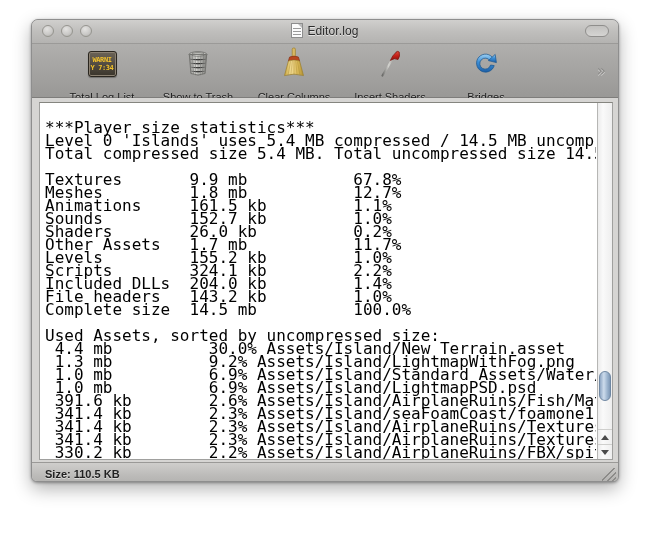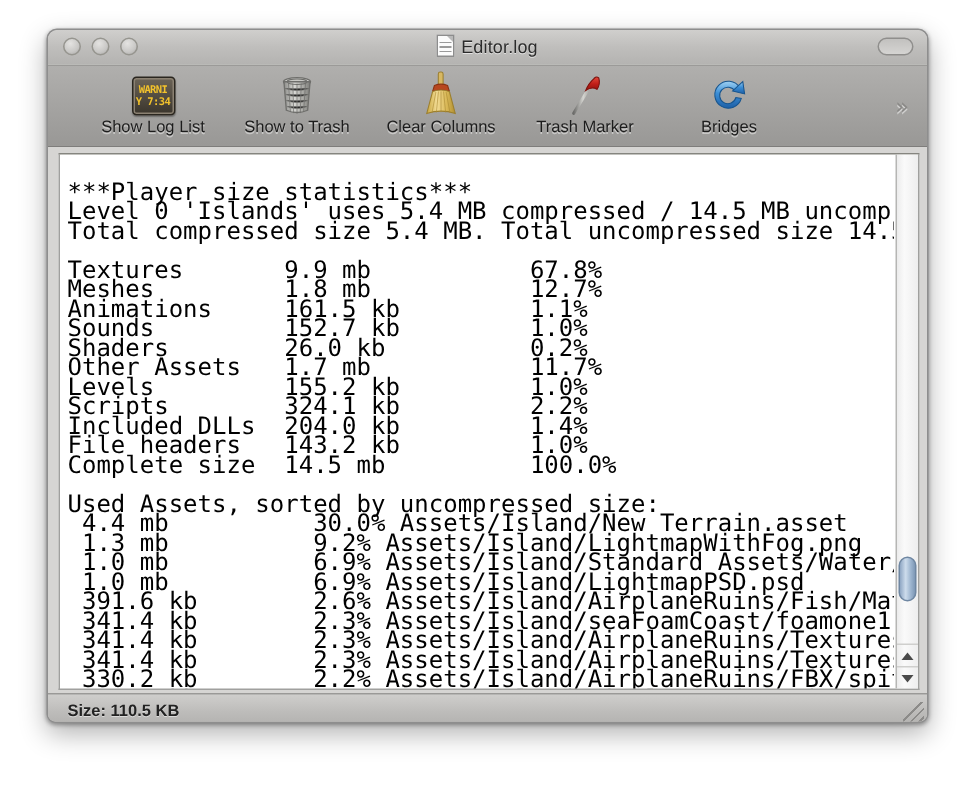--- a/index.html
+++ b/index.html
@@ -122,21 +122,21 @@
     left: 22px;
     top: 2px;
     display: flex;
     align-items: flex-start;
   }
   .tb-item {
     width: 96px;
     display: flex;
     flex-direction: column;
     align-items: center;
-    gap: 2px;
+    gap: 14px;
     cursor: default;
   }
   .tb-item .ico {
     height: 31px;
     display: flex;
     align-items: flex-end;
     justify-content: center;
   }
   .tb-label {
     font-size: 11px;
@@ -317,21 +317,21 @@
     <div class="toolbar">
       <div class="tb-items">
 
         <div class="tb-item">
           <span class="ico">
             <span class="ico-warn">
               <span>WARNI</span>
               <span>Y 7:34</span>
             </span>
           </span>
-          <span class="tb-label">Show Log List</span>
+          <span class="tb-label">Total Log List</span>
         </div>
 
         <div class="tb-item">
           <span class="ico">
             <svg class="ico-trash" viewBox="0 0 24 28">
               <defs>
                 <linearGradient id="trashg" x1="0" y1="0" x2="1" y2="0">
                   <stop offset="0" stop-color="#8d8d8a"></stop>
                   <stop offset="0.4" stop-color="#d8d8d4"></stop>
                   <stop offset="0.75" stop-color="#a6a6a2"></stop>
@@ -395,21 +395,21 @@
                 <linearGradient id="flagg" x1="0" y1="0" x2="0" y2="1">
                   <stop offset="0" stop-color="#e04a3c"></stop>
                   <stop offset="0.5" stop-color="#c21f18"></stop>
                   <stop offset="1" stop-color="#8e130f"></stop>
                 </linearGradient>
               </defs>
               <path d="M5.5 26.5 L19.5 3.5" stroke="url(#poleg)" stroke-width="2.2" stroke-linecap="round"></path>
               <path d="M19.2 3.2 Q15.2 6.6 13.4 11.4 Q17.6 8.4 21.0 10.6 Q23.4 7.2 22.2 3.0 Q20.6 1.6 19.2 3.2 Z" fill="url(#flagg)" stroke="#7d100c" stroke-width="0.7"></path>
             </svg>
           </span>
-          <span class="tb-label">Trash Marker</span>
+          <span class="tb-label">Insert Shaders</span>
         </div>
 
         <div class="tb-item">
           <span class="ico">
             <svg class="ico-reload" viewBox="0 0 26 26">
               <defs>
                 <linearGradient id="rlg" x1="0" y1="0" x2="0" y2="1">
                   <stop offset="0" stop-color="#9ed0f2"></stop>
                   <stop offset="0.45" stop-color="#3b8ed6"></stop>
                   <stop offset="1" stop-color="#1d5fa6"></stop>

